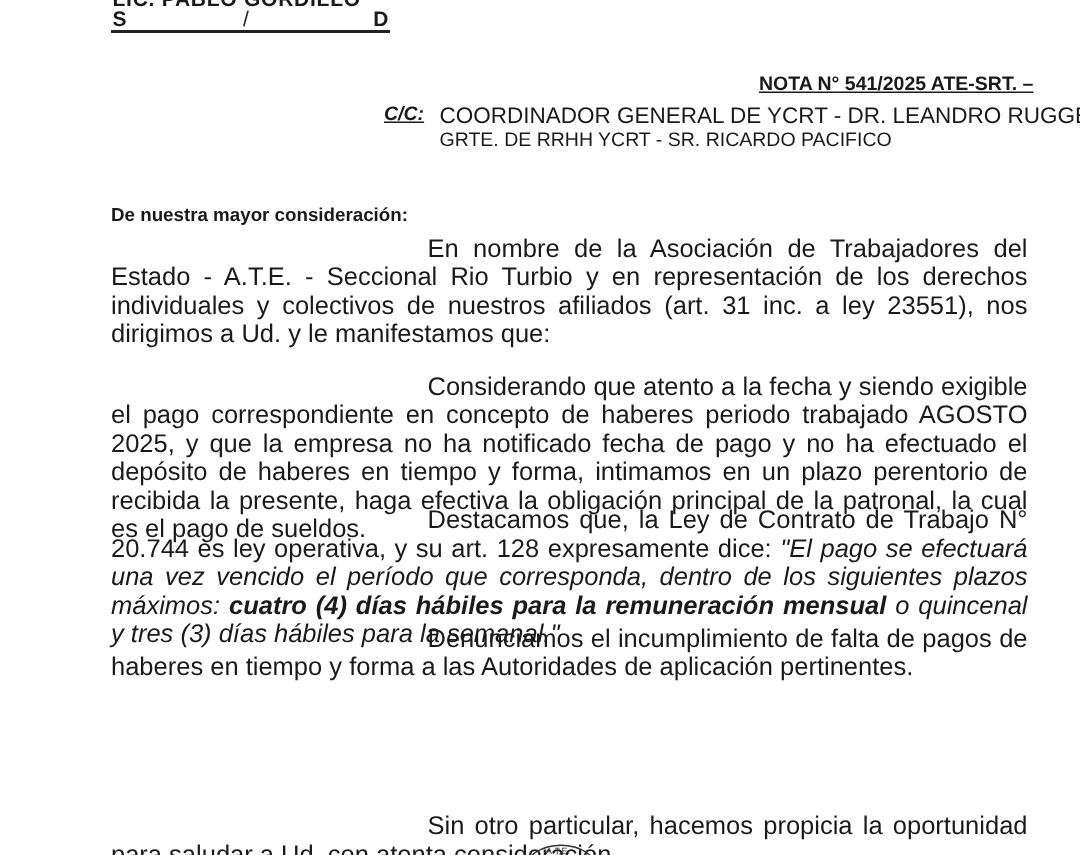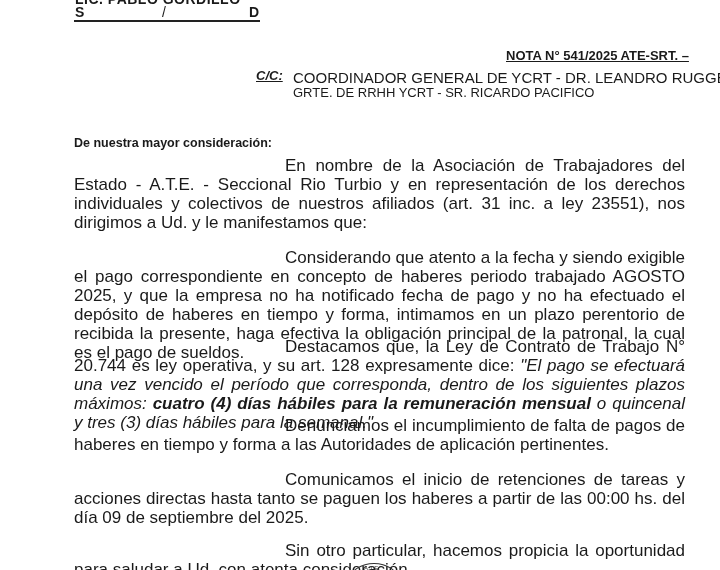--- a/index.html
+++ b/index.html
@@ -73,20 +73,19 @@
   <div class="abs cc-line2">GRTE. DE RRHH YCRT - SR. RICARDO PACIFICO</div>
 
   <div class="para p1"><span class="indent"></span><span>En nombre de la Asociación de Trabajadores del Estado - A.T.E. - Seccional Rio Turbio y en representación de los derechos individuales y colectivos de nuestros afiliados (art. 31 inc. a ley 23551), nos dirigimos a Ud. y le manifestamos que:</span></div>
 
   <div class="para p2"><span class="indent"></span><span>Considerando que atento a la fecha y siendo exigible el pago correspondiente en concepto de haberes periodo trabajado AGOSTO 2025, y que la empresa no ha notificado fecha de pago y no ha efectuado el depósito de haberes en tiempo y forma, intimamos en un plazo perentorio de recibida la presente, haga efectiva la obligación principal de la patronal, la cual es el pago de sueldos.</span></div>
 
   <div class="para p3"><span class="indent"></span><span>Destacamos que, la Ley de Contrato de Trabajo N° 20.744 es ley operativa, y su art. 128 expresamente dice: </span><span class="q-italic">"El pago se efectuará una vez vencido el período que corresponda, dentro de los siguientes plazos máximos: </span><span class="q-bold">cuatro (4) días hábiles para la remuneración mensual</span><span class="q-italic"> o quincenal y tres (3) días hábiles para la semanal."</span></div>
 
   <div class="para p4"><span class="indent"></span><span>Denunciamos el incumplimiento de falta de pagos de haberes en tiempo y forma a las Autoridades de aplicación pertinentes.</span></div>
 
-  <div class="para p5"><span class="indent"></span><span>Comunicamos el inicio de retenciones de tareas y acciones directas hasta tanto se paguen los haberes a partir de las 00:00 hs. del día 09 de septiembre del 2025.</span></div>
 
   <div class="para p6"><span class="indent"></span><span>Sin otro particular, hacemos propicia la oportunidad para saludar a Ud. con atenta consideración.</span></div>
 
   <div class="stamp">
     <span class="stamp-text">A.T.E.</span>
   </div>
 </div>
 
 </body></html>

